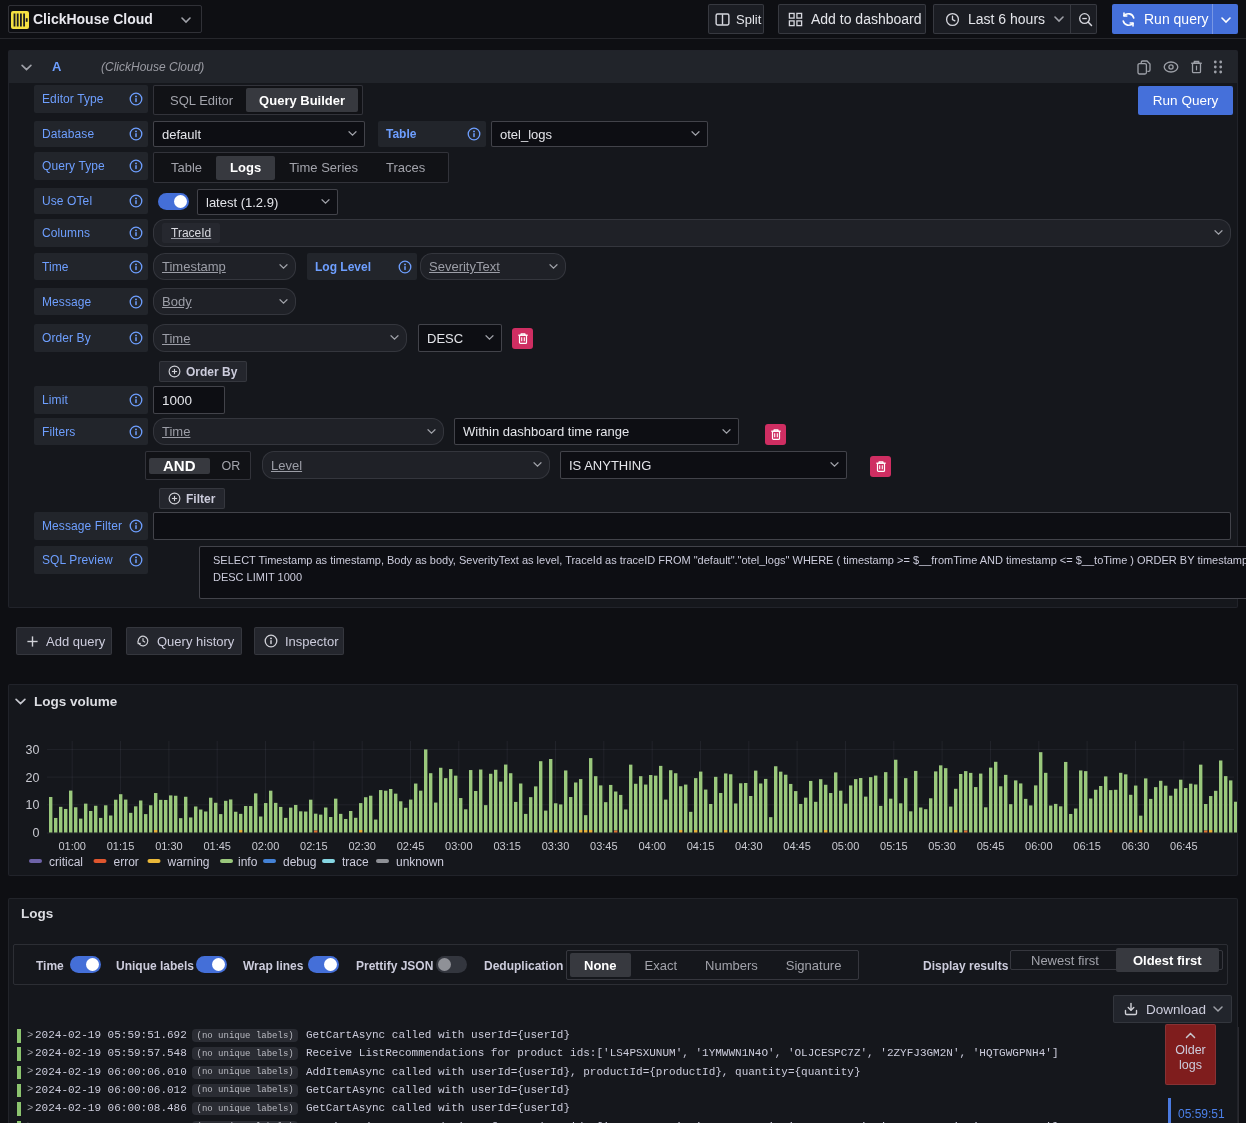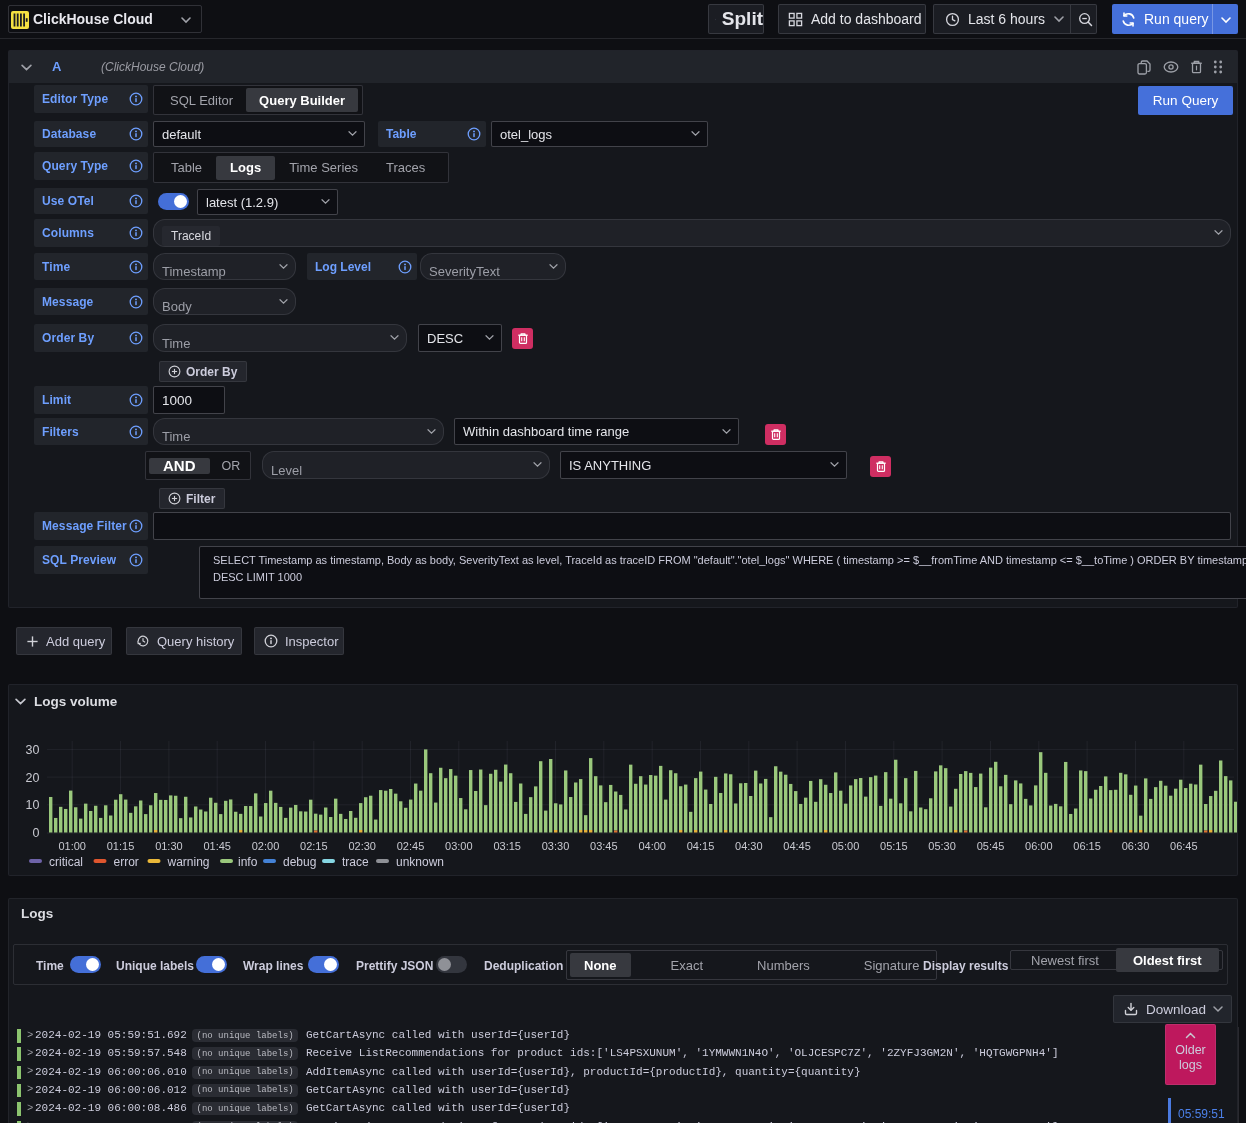--- a/index.html
+++ b/index.html
@@ -2,27 +2,27 @@
 <html><head>
 <meta charset="utf-8">
 <style>
 * { margin:0; padding:0; box-sizing:border-box; }
 html,body { background:#0e0f13; font-family:"Liberation Sans", sans-serif; }
 #app { position:relative; width:1246px; height:1123px; overflow:hidden; background:#0e0f13; color:#ccccdc; }
 .abs { position:absolute; }
 .flex { display:flex; align-items:center; }
 .panel { position:absolute; background:#15171c; border:1px solid rgba(204,204,220,0.07); border-radius:2px; }
 .lblbox { position:absolute; left:25px; width:114px; background:#22252b; border-radius:2px; display:flex; align-items:center; }
-.lblbox span { color:#6E9FFF; font-size:12px; font-weight:700; margin-left:8px; letter-spacing:0.1px;text-align:center; }
+.lblbox span { color:#6E9FFF; font-size:12px; font-weight:400; margin-left:8px; letter-spacing:0.1px;text-align:center; }
 .lblbox svg { position:absolute; right:5px; }
 .ilbl { position:absolute; background:#22252b; border-radius:2px; display:flex; align-items:center; }
 .ilbl span { color:#6E9FFF; font-size:12px; font-weight:700; margin-left:8px; }
 .ilbl svg { position:absolute; right:5px; }
 .sela { position:absolute; background:#0d0e13; border:1px solid rgba(204,204,220,0.28); border-radius:2px; display:flex; align-items:center; color:#dcdce4; font-size:13px; padding-left:8px; }
-.selb { position:absolute; background:#1f2127; border:1px solid rgba(204,204,220,0.12); border-radius:12px; display:flex; align-items:flex-end; color:#9c9ea7; font-size:13px; padding-left:8px; }
+.selb { position:absolute; background:#1f2127; border:1px solid rgba(204,204,220,0.12); border-radius:12px; display:flex; align-items:center; color:#9c9ea7; font-size:13px; padding-left:8px;text-decoration:underline; }
 .chev { position:absolute; right:7px; top:50%; margin-top:-4px; }
 .rgroup { position:absolute; border:1px solid rgba(204,204,220,0.18); background:#111216; border-radius:2px; display:flex; align-items:center; padding:0 3px; }
 .rchip { height:24px; display:flex; align-items:center; padding:0 14px; color:#a2a3ab; font-size:13px; border-radius:2px; }
 .rchip.on { background:#37393f; color:#fff; font-weight:700; }
 .redbtn { position:absolute; width:21px; height:21px; background:#cf2e62; border-radius:3px; display:flex; align-items:center; justify-content:center; }
 .gbtn { position:absolute; white-space:nowrap; background:#24262d; border:1px solid rgba(204,204,220,0.10); border-radius:2px; display:flex; align-items:center; color:#ccccdc; font-size:13px; font-weight:500; }
 .toggle { position:absolute; width:31px; height:17px; border-radius:9px; background:#446fd8; }
 .toggle::after { content:""; position:absolute; right:2px; top:2px; width:13px; height:13px; border-radius:50%; background:#fff; }
 .toggle.off { background:#33363e; }
 .toggle.off::after { right:auto; left:2px; background:#8f9197; }
@@ -49,21 +49,21 @@
           <rect x="9.0" y="2.5" width="1.8" height="13" fill="#1b1d22"></rect>
           <rect x="12.2" y="2.5" width="1.8" height="13" fill="#1b1d22"></rect>
           <rect x="14.8" y="7.2" width="1.8" height="3.6" fill="#1b1d22"></rect>
         </svg>
     <span style="margin-left:24px;font-size:14px;font-weight:700;color:#e8e8ee;">ClickHouse Cloud</span>
     <svg class="abs" style="right:10px;top:10px;" width="10" height="8" viewBox="0 0 10 8">
           <path d="M1 2l4 4 4-4" stroke="#9fa1a8" stroke-width="1.6" fill="none" stroke-linecap="round"></path>
         </svg>
   </div>
 
-  <div class="tbbtn" style="left:708px;width:56px;font-size:19px;font-weight:bold;">
+  <div class="tbbtn" style="left:708px;width:56px;font-size:13px;">
     <svg style="margin-left:6px;" width="15" height="15" viewBox="0 0 16 16">
           <rect x="1.2" y="2.2" width="13.6" height="11.6" rx="1.5" fill="none" stroke="#d6d7de" stroke-width="1.5"></rect>
           <line x1="8" y1="2.5" x2="8" y2="13.5" stroke="#d6d7de" stroke-width="1.5"></line>
         </svg>
     <span style="margin-left:6px;">Split</span>
   </div>
 
   <div class="tbbtn" style="left:778px;width:148px;">
     <svg style="margin-left:9px;" width="15" height="15" viewBox="0 0 16 16">
           <rect x="1.5" y="1.5" width="5" height="5" fill="none" stroke="#d6d7de" stroke-width="1.4"></rect>
@@ -735,21 +735,21 @@
   <div class="abs" style="left:4px;top:45px;width:1215px;height:41px;border:1px solid rgba(204,204,220,0.13);border-radius:2px;">
     <span class="abs lgc" style="left:22px;">Time</span>
     <div class="toggle" style="left:56px;top:11px;"></div>
     <span class="abs lgc" style="left:102px;">Unique labels</span>
     <div class="toggle" style="left:182px;top:11px;"></div>
     <span class="abs lgc" style="left:229px;">Wrap lines</span>
     <div class="toggle" style="left:294px;top:11px;"></div>
     <span class="abs lgc" style="left:342px;">Prettify JSON</span>
     <div class="toggle off" style="left:422px;top:11px;"></div>
     <span class="abs lgc" style="left:470px;">Deduplication</span>
-    <div class="rgroup" style="left:552px;top:5px;height:30px;background:transparent;gap:26px;">
+    <div class="rgroup" style="left:552px;top:5px;height:30px;background:transparent;">
       <div class="rchip on" style="font-size:13px;">None</div>
       <div class="rchip" style="font-size:13px;">Exact</div>
       <div class="rchip" style="font-size:13px;">Numbers</div>
       <div class="rchip" style="font-size:13px;">Signature</div>
     </div>
     <span class="abs lgc" style="left:909px;">Display results</span>
     <div class="rgroup" style="left:996px;top:5px;height:20px;background:transparent;">
       <div class="rchip" style="font-size:13px;padding:0 17px;">Newest first</div>
       <div class="rchip on" style="font-size:13px;padding:0 17px;">Oldest first</div>
     </div>
@@ -802,21 +802,21 @@
         <span class="lmsg">GetCartAsync called with userId={userId}</span>
       </div>
       <div class="logrow" style="top:219.5px;width:1215px;">
         <div class="lbar"></div>
         <span class="lchev">&gt;</span>
         <span class="lts">2024-02-19 06:00:18.663</span>
         <span class="lbadge">(no unique labels)</span>
         <span class="lmsg">Receive ListRecommendations for product ids:['OLJCESPC7Z', '66VCHSJNUP', '6E92ZMYYFZ', '0STOT8TQJQ', '9PHK6V6EV9']</span>
       </div>
 
-  <div class="abs" style="left:1156px;top:125px;width:51px;height:61px;background:#be185d;border:1px solid rgba(204,204,220,0.12);border-radius:2px;text-align:center;">
+  <div class="abs" style="left:1156px;top:125px;width:51px;height:61px;background:#7f1d1d;border:1px solid rgba(204,204,220,0.12);border-radius:2px;text-align:center;">
     <svg style="margin-top:7px;" width="11" height="7" viewBox="0 0 10 7">
           <path d="M1 5.5L5 1.5l4 4" stroke="#c8c9d0" stroke-width="1.5" fill="none" stroke-linecap="round"></path>
         </svg>
     <div style="font-size:12.5px;color:#ccccdc;line-height:15px;">Older<br>logs</div>
   </div>
   <div class="abs" style="left:1159px;top:199px;width:3px;height:27px;background:#4a7ae0;"></div>
   <span class="abs" style="left:1169px;top:208px;font-size:12px;color:#4c80e8;">05:59:51</span>
   <div class="abs" style="left:1229px;top:128px;width:1px;height:98px;background:rgba(204,204,220,0.14);"></div>
 </div>
 </div>

